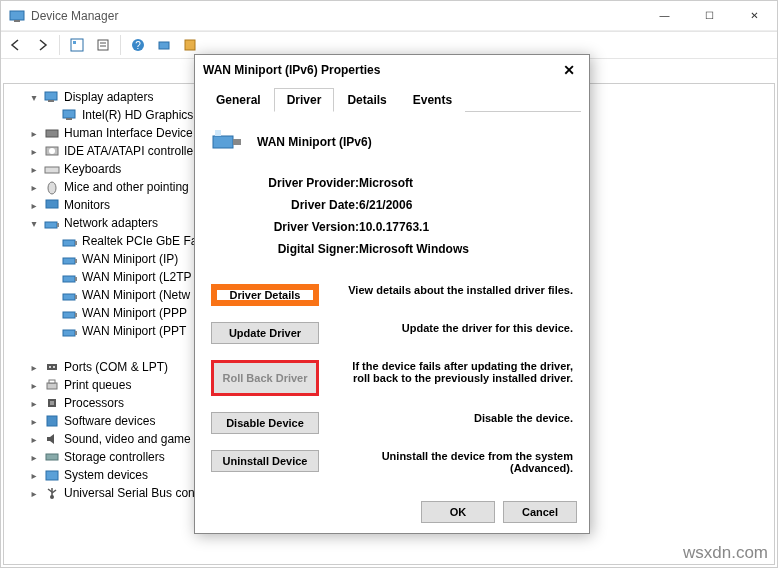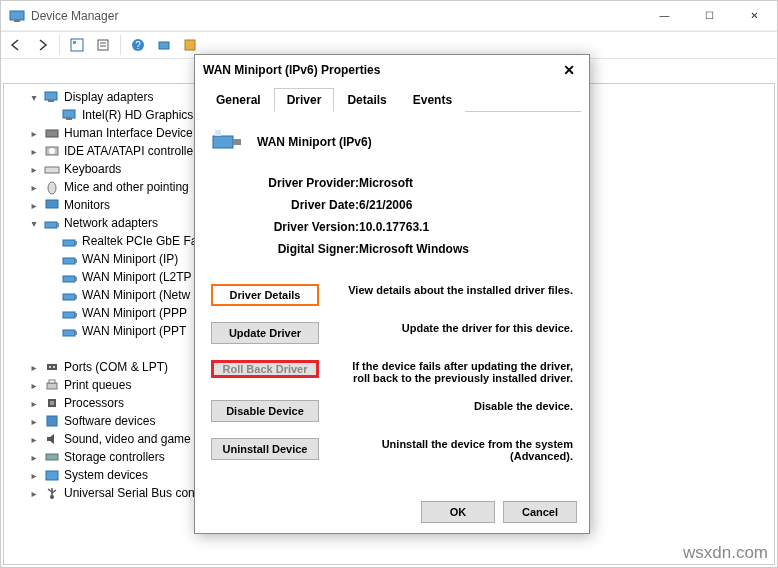--- a/index.html
+++ b/index.html
@@ -28,22 +28,22 @@
 .tab.active { border-color: #ccc; border-bottom-color: #fff; }
 .tabbody { padding: 14px 16px; font-size: 12px; text-align: right; }
 .devheader { display: flex; align-items: center; gap: 14px; margin-bottom: 18px; }
 .devicon { width: 32px; height: 32px; }
 .infogrid { margin-left: 38px; }
 .inforow { display: flex; margin-bottom: 8px; }
 .inforow .k { width: 110px; }
 .btnrow { display: flex; align-items: flex-start; margin: 10px 0 16px 0; gap: 18px; }
 .btnrow .desc { font-size: 11px; flex: 1; }
 .dbtn { width: 108px; height: 22px; font-size: 11px; background: #e1e1e1; border: 1px solid #adadad; display: inline-flex; align-items: center; justify-content: center; }
-.dbtn.primary { border: 2px solid #f97316; background: #fff; }
-.dbtn.hl { border: 3px solid #e8252a; background: #e1e1e1; color: #888; height: 18px; }
+.dbtn.primary { border: 6px solid #f97316; background: #fff; }
+.dbtn.hl { border: 3px solid #e8252a; background: #e1e1e1; color: #888; height: 36px; }
 .dlgfooter { position: absolute; bottom: 10px; right: 12px; display: flex; gap: 8px; align-items: flex-end; }
 .dlgfooter .dbtn { width: 74px; }
 .watermark { position: absolute; right: 6px; bottom: 4px; font-size: 17px; color: #888; background: rgba(255,255,255,.8); padding: 1px 4px; }
 svg { display: block; }
 </style>
 </head>
 <body>
 
 <div class="main-window">
   <div class="titlebar">

